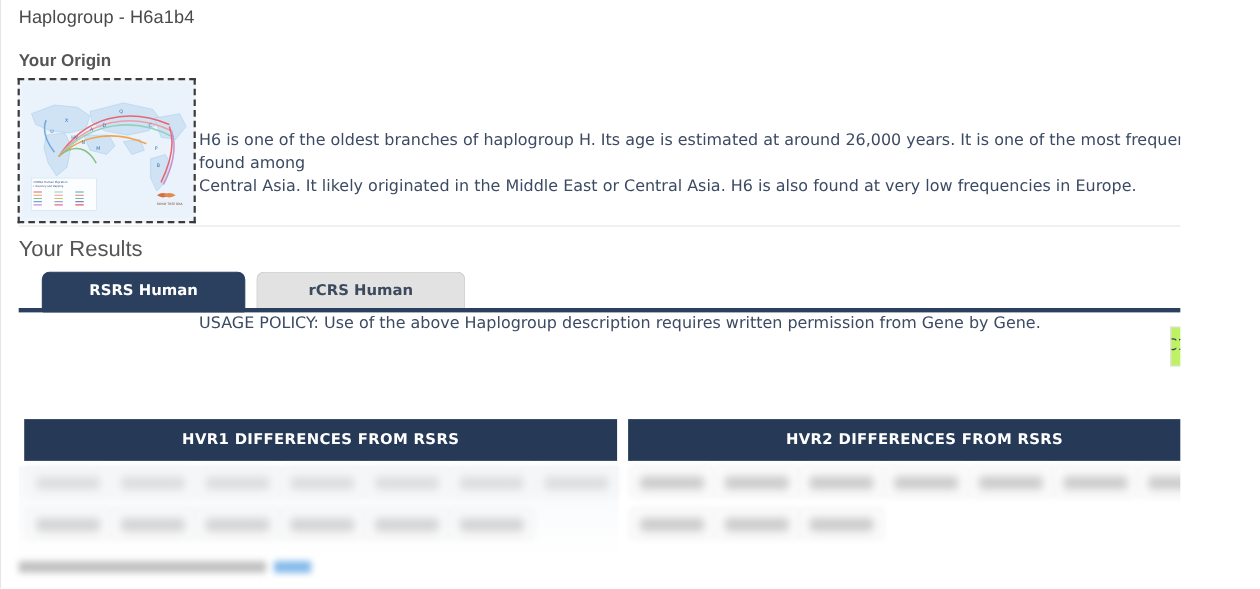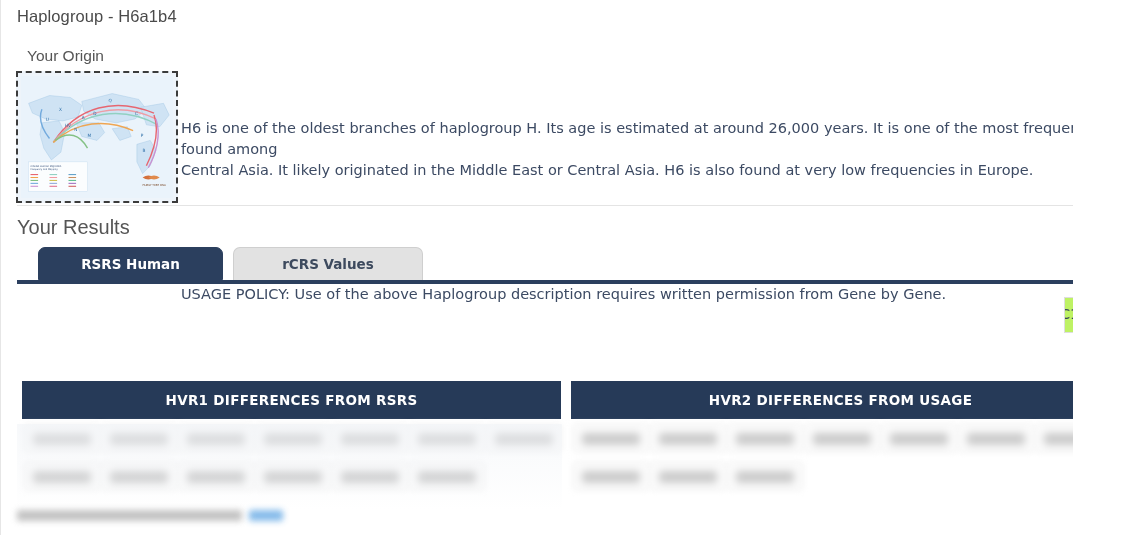--- a/index.html
+++ b/index.html
@@ -12,22 +12,22 @@
   }
   .page{position:relative;width:1073px;height:535px;overflow:hidden;}
   .left-rule{position:absolute;left:0;top:0;width:1px;height:535px;background:#e6e6e6;}
 
   
   .h-title{
     position:absolute;left:17px;top:7px;
     font-size:16.5px;color:#4a4a4a;letter-spacing:.1px;font-weight:400;
   }
   .h-origin{
-    position:absolute;left:27px;top:47px;
-    font-size:15.5px;color:#555;font-weight:400;
+    position:absolute;left:17px;top:47px;
+    font-size:15.5px;color:#555;font-weight:700;
   }
   .h-results{
     position:absolute;left:17px;top:216px;
     font-size:20px;color:#555;font-weight:400;
   }
   .rule{position:absolute;height:1px;background:#e4e4e4;}
   #rule-top{left:17px;top:205px;width:1128px;}
 
   
   .map-box{
@@ -243,21 +243,21 @@
     <div class="gap"></div>
     <p>USAGE POLICY: Use of the above Haplogroup description requires written permission from Gene by Gene.</p>
   </div>
 
   <div class="rule" id="rule-top"></div>
 
   <div class="h-results">Your Results</div>
 
   <div class="tabs">
     <div class="tab tab-active">RSRS Human</div>
-    <div class="tab tab-idle">rCRS Values</div>
+    <div class="tab tab-idle">rCRS Human</div>
   </div>
   <div class="tab-underline"></div>
   <div class="tab-underline-gap"></div>
 
 
   <div class="val-box">
     <span>C16519T</span>
   </div>
 
   <div class="hvr hvr1">
@@ -303,21 +303,21 @@
             <div class="blurtxt"></div>
           </div>
         <div class="cell" style="left:386px;width:78px;">
             <div class="blurtxt"></div>
           </div>
       </div>
     </div>
   </div>
 
   <div class="hvr hvr2">
-    <div class="hvr-head">HVR2 DIFFERENCES FROM USAGE</div>
+    <div class="hvr-head">HVR2 DIFFERENCES FROM RSRS</div>
     <div class="hvr-body hvr-body-blur">
       <div class="hvr-row">
         <div class="cell" style="left:1px;width:78px;">
             <div class="blurtxt"></div>
           </div>
         <div class="cell" style="left:78px;width:78px;">
             <div class="blurtxt"></div>
           </div>
         <div class="cell" style="left:155px;width:78px;">
             <div class="blurtxt"></div>

